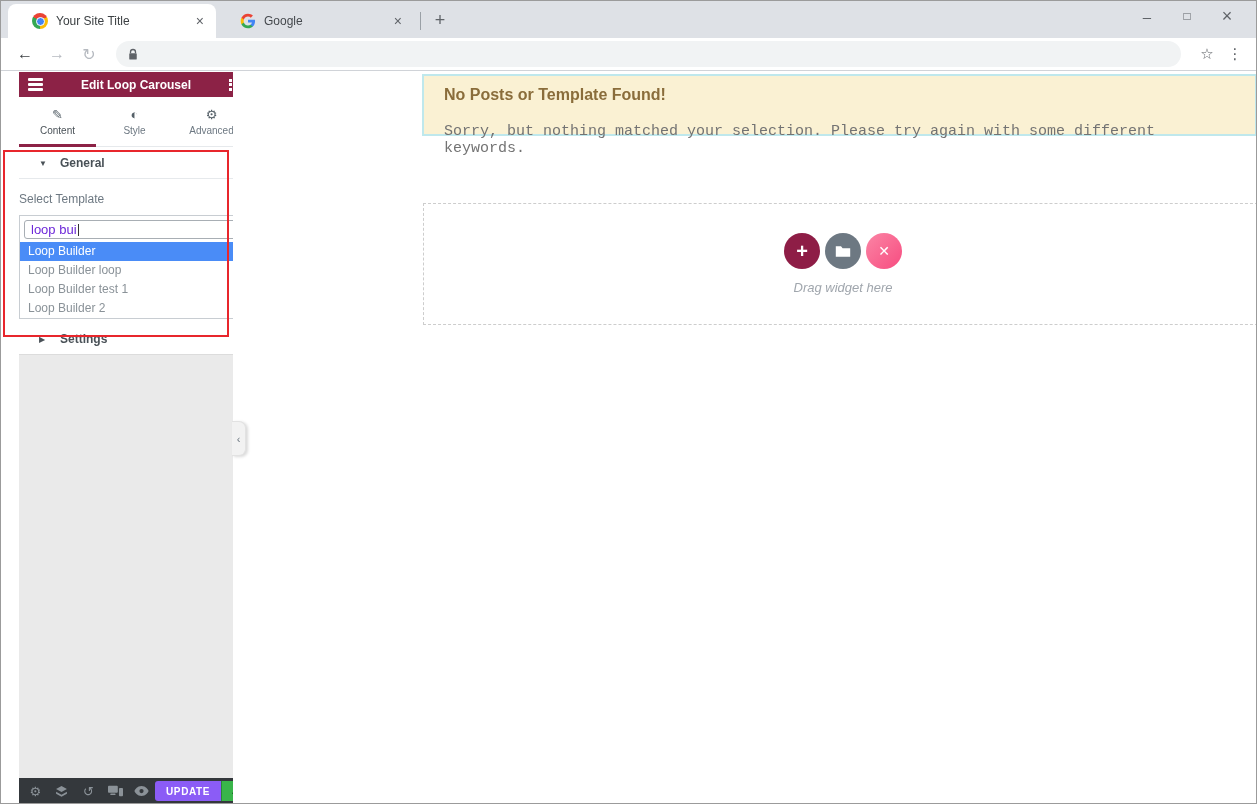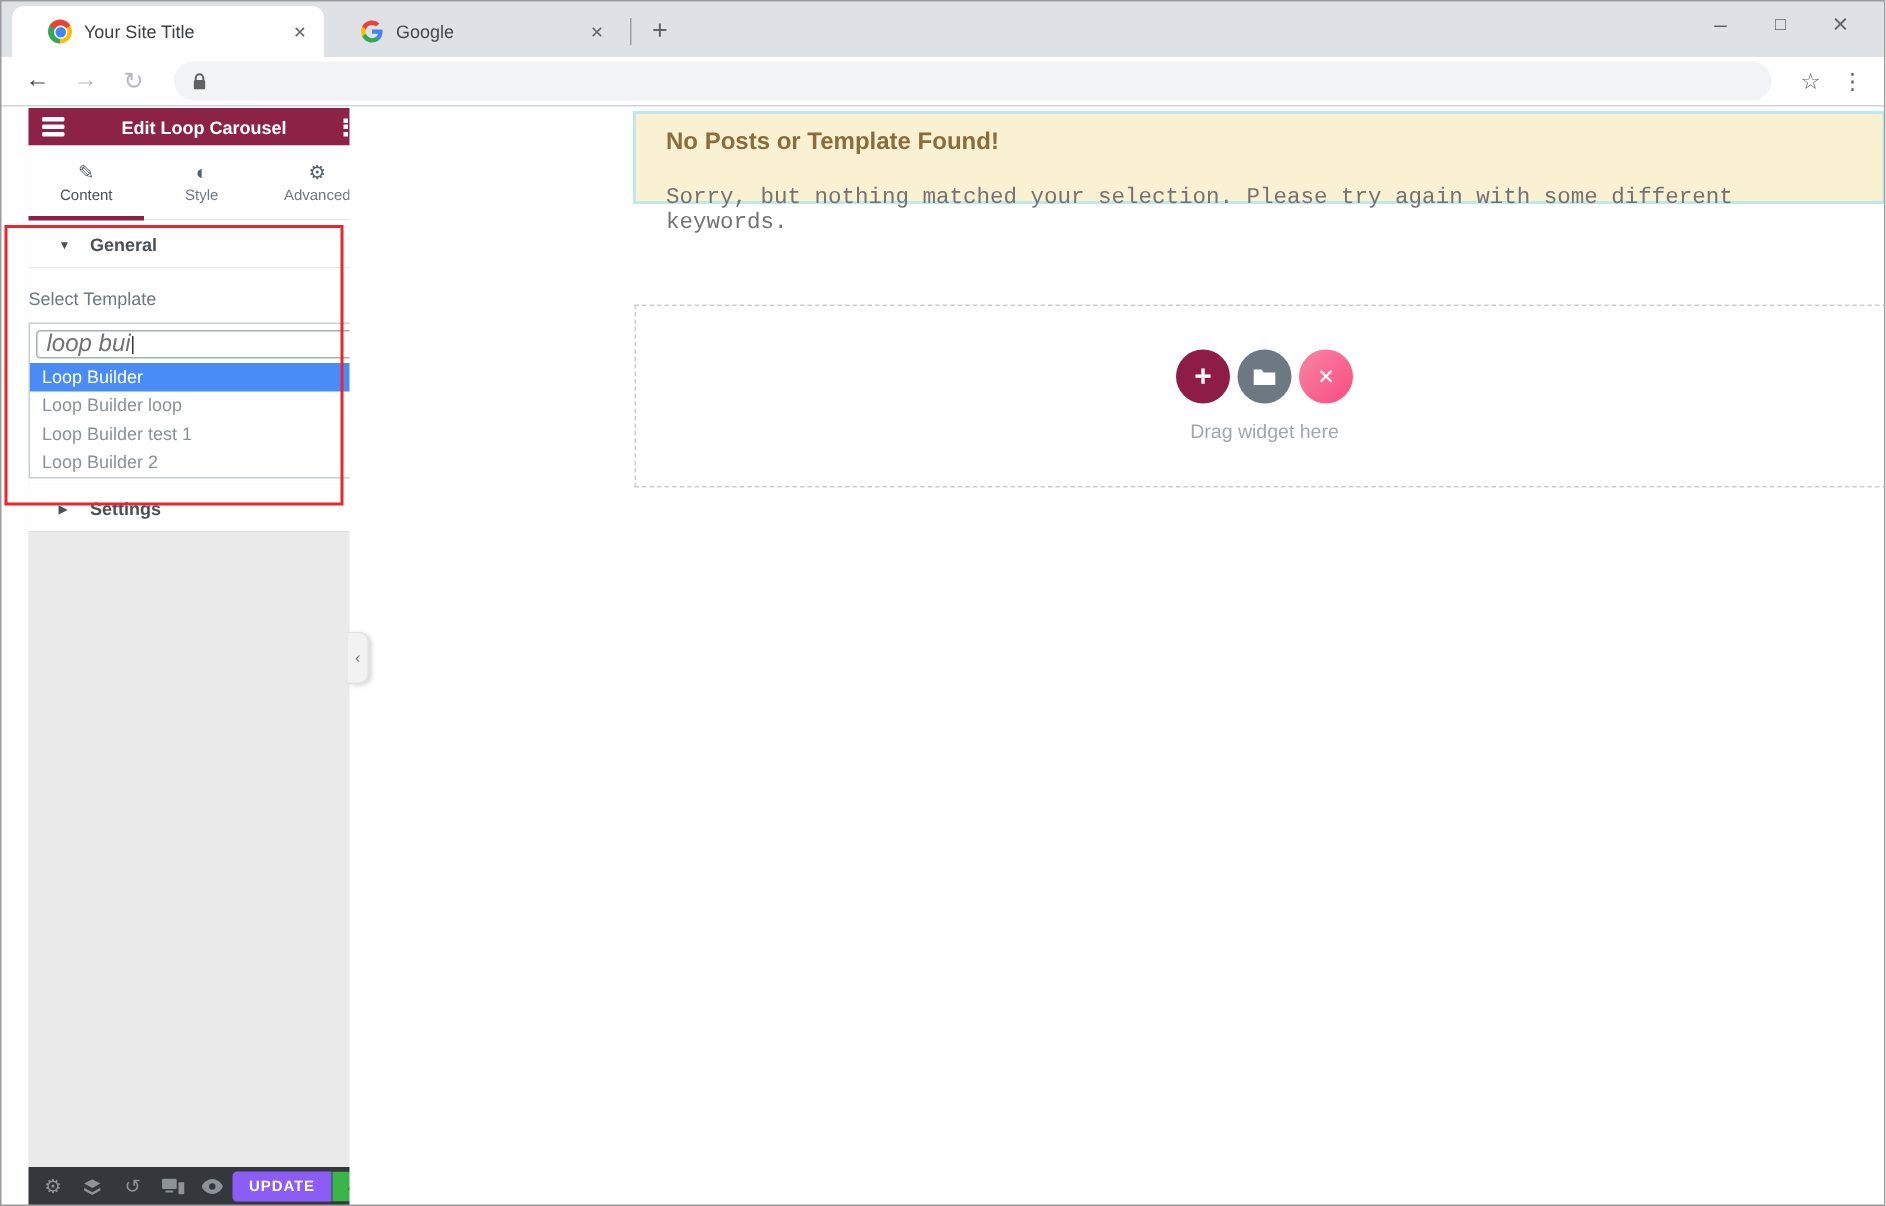--- a/index.html
+++ b/index.html
@@ -56,21 +56,21 @@
   .sec-header .caret { font-size:8px; color:#495157; width:8px; }
   .sec-header.general { border-bottom:1px solid #e6e9ec; }
   .sec-header.settings { border-bottom:1px solid #dcdcdc; }
 
   .control-area { background:#fff; padding:13px 0 4px; }
   .ctl-label { display:block; font-size:12px; color:#6d7882; margin-bottom:9px; }
   .select-box { height:22px; border:1px solid #d5dadf; border-radius:3px; background:#fff; display:flex; align-items:center; justify-content:space-between; padding:0 8px; font-size:12px; color:#666; margin-bottom:3px; }
   .select-box .caret { font-size:7px; color:#7a8288; }
   .dropdown { border:1px solid #c8cdd2; background:#fff; }
   .dd-search-wrap { padding:4px 4px 3px; }
-  .dd-search { border:1px solid #a8aeb4; border-radius:3px; height:19px; display:flex; align-items:center; padding:0 6px; font-size:16px; color:#737373; background:#fff;font-style:italic; }
+  .dd-search { border:1px solid #a8aeb4; border-radius:3px; height:19px; display:flex; align-items:center; padding:0 6px; font-size:13px; color:#6d28d9; background:#fff; }
   .caret-line { display:inline-block; width:1px; height:12px; background:#333; margin-left:1px; }
   .dd-option { height:19px; line-height:19px; padding:0 8px; font-size:12px; color:#8a9298; white-space:nowrap; overflow:hidden; }
   .dd-option.selected { background:#4a8cf7; color:#fff; }
 
   .panel-spacer { flex:1; background:#eaeaea; }
 
   .panel-footer { height:26px; flex:none; background:#34383c; display:flex; align-items:center; padding-left:3px; }
   .f-icon { width:28px; height:26px; display:flex; align-items:center; justify-content:center; color:#8b9298; font-size:13px; }
   .update-group { margin-left:auto; margin-right:4px; display:flex; height:20px; }
   .update-btn { background:#8b5cf6; color:#fff; font-size:10px; font-weight:bold; letter-spacing:0.6px; display:flex; align-items:center; padding:0 11px; border-radius:3px 0 0 3px; }
@@ -87,21 +87,21 @@
   .notice { position:absolute; left:189px; top:2px; right:0; height:62px; border:2px solid #bfe8ec; background:#faf1d3; padding:10px 10px 0 20px; }
   .notice-title { font-size:16px; font-weight:bold; color:#8a6d3b; margin-bottom:19px; }
   .notice-msg { font-size:15px; color:#737373;font-family:Liberation Mono, monospace; }
 
   .drop-section { position:absolute; left:190px; top:131px; right:-6px; height:122px; border:1px dashed #cdcdcd; display:flex; flex-direction:column; align-items:center; justify-content:center; gap:11px; }
   .circle-row { display:flex; gap:5px; align-items:center; }
   .circle { width:36px; height:36px; border-radius:50%; display:flex; align-items:center; justify-content:center; }
   .circle.add { background:#8e1d46; color:#fff; font-size:20px; font-weight:bold; }
   .circle.folder { background:#6d7882; }
   .circle.xpro { background:linear-gradient(135deg,#fb85a5,#f74c80); color:#fff; font-size:14px; font-weight:bold; }
-  .drop-hint { font-size:13px; color:#a0a6ad; }
+  .drop-hint { font-size:13px; font-style:italic; color:#a0a6ad; }
 </style>
 </head>
 <body>
 
 <div class="window">
 
   <div class="tabstrip">
     <div class="tab active">
       <span class="chrome-logo"></span>
       <span class="tab-title">Your Site Title</span>

